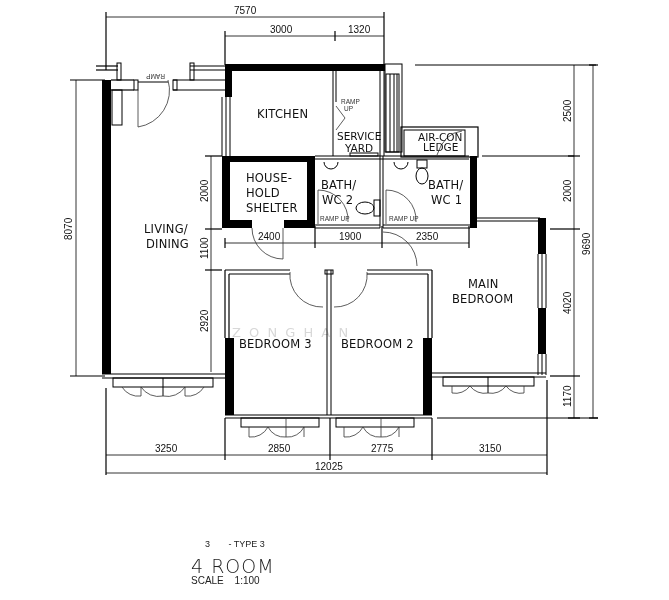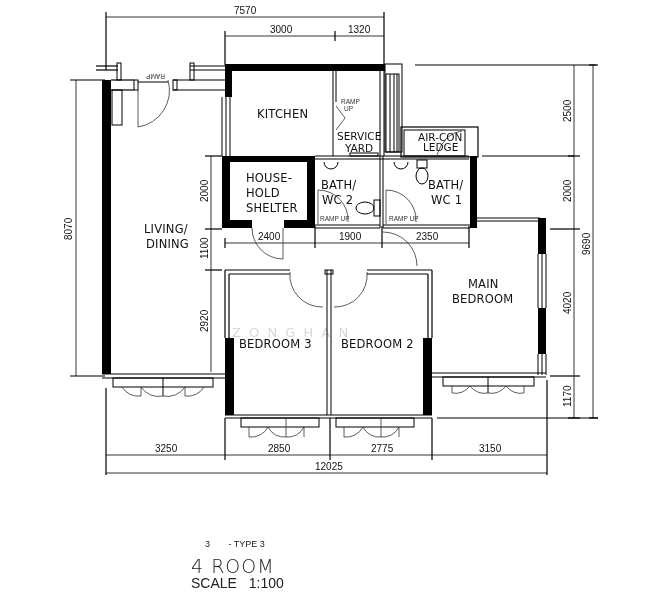--- a/index.html
+++ b/index.html
@@ -12,21 +12,21 @@
   .dim { stroke: #000; stroke-width: 0.8; fill: none; }
   .tick { stroke: #000; stroke-width: 1.2; }
   .dimtxt { font-family: "Liberation Sans Narrow", "Liberation Sans", sans-serif; font-size: 10px; fill: #111; }
   .room { font-family: "DejaVu Sans", sans-serif; font-size: 11.5px; fill: #111; letter-spacing: 0.2px; }
   .roomsm { font-family: "DejaVu Sans", sans-serif; font-size: 10.5px; fill: #111; }
   .ramp { font-family: "Liberation Sans", sans-serif; font-size: 6.5px; fill: #333; }
   .wm { font-family: "DejaVu Sans", sans-serif; font-size: 13px; fill: #d8d8d8; letter-spacing: 2px; }
   .title { position: absolute; left: 191px; top: 508px; font-family: "DejaVu Sans", sans-serif; font-size: 19px; font-weight: 300; color: #222; letter-spacing: 1px; margin-top: 47px; }
   .subtitle { position: absolute; left: 205px; top: 539px; font-family: "Liberation Sans", sans-serif; font-size: 9px; color: #222; }
   .subtitle span { margin-right: 16px; }
-  .scale { position: absolute; left: 191px; top: 575px; font-family: "Liberation Sans", sans-serif; font-size: 14px; color: #222; }
+  .scale { position: absolute; left: 191px; top: 575px; font-family: "Liberation Sans", sans-serif; font-size: 10px; color: #222; }
   .scale span { margin-right: 8px; }
 </style>
 </head>
 <body>
 
 <svg width="669" height="600" viewBox="0 0 669 600">
 
   <text class="wm" x="232" y="337">Z O N G   H A N</text>
 
   <g>

